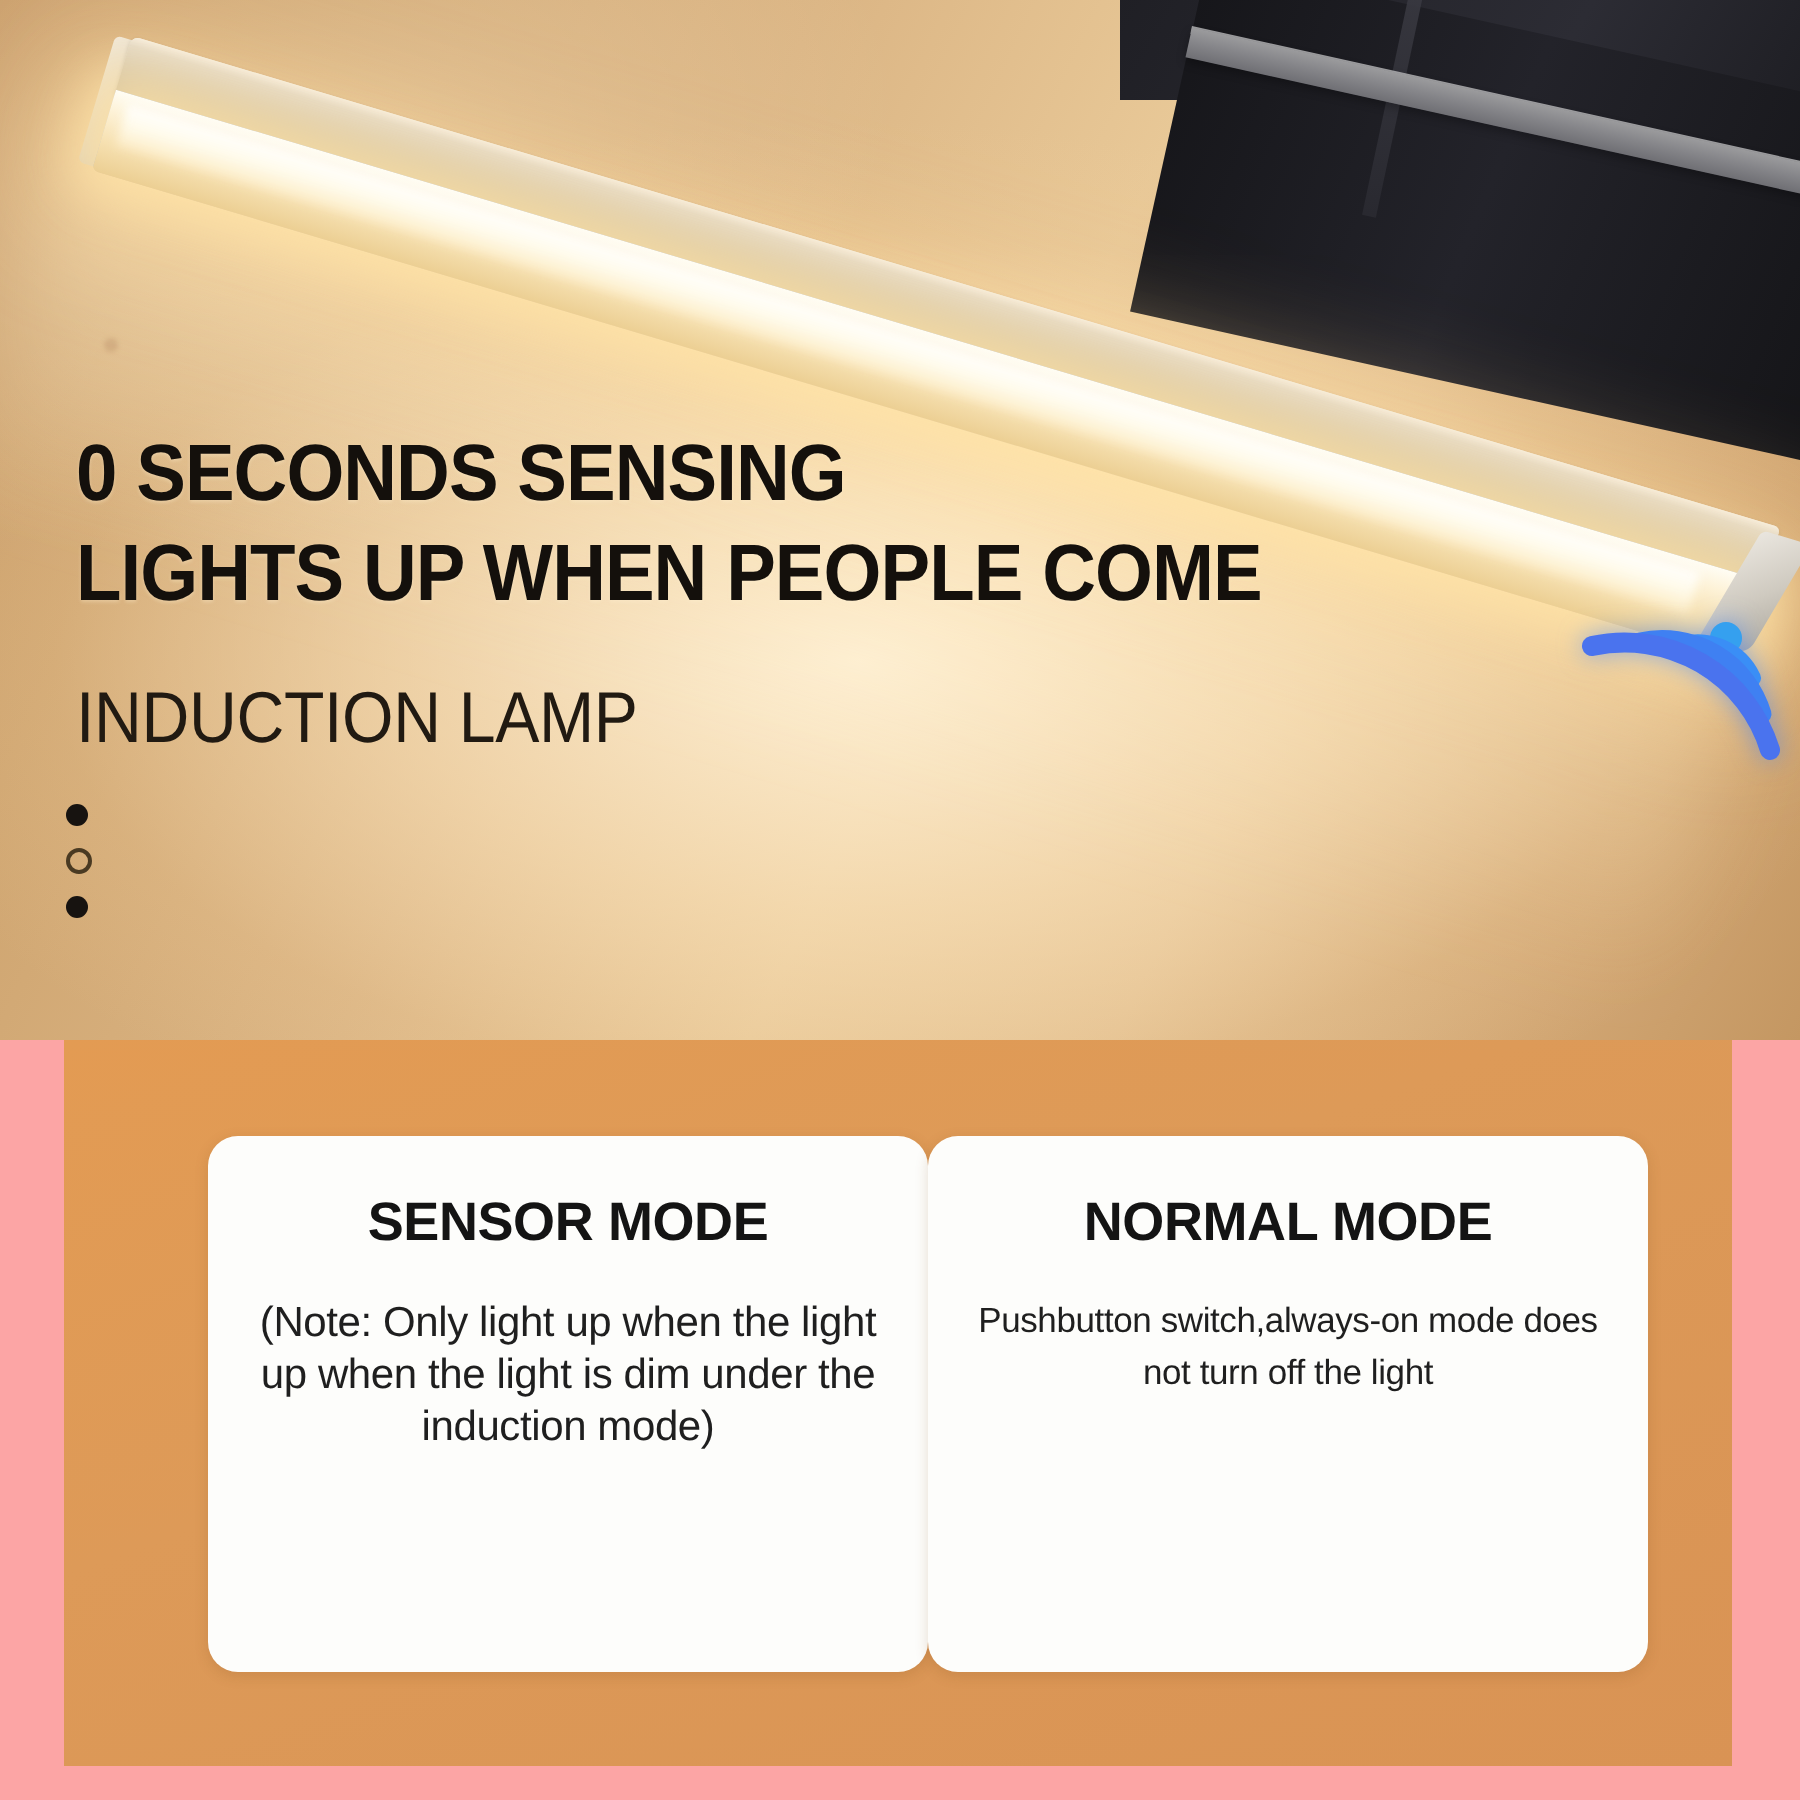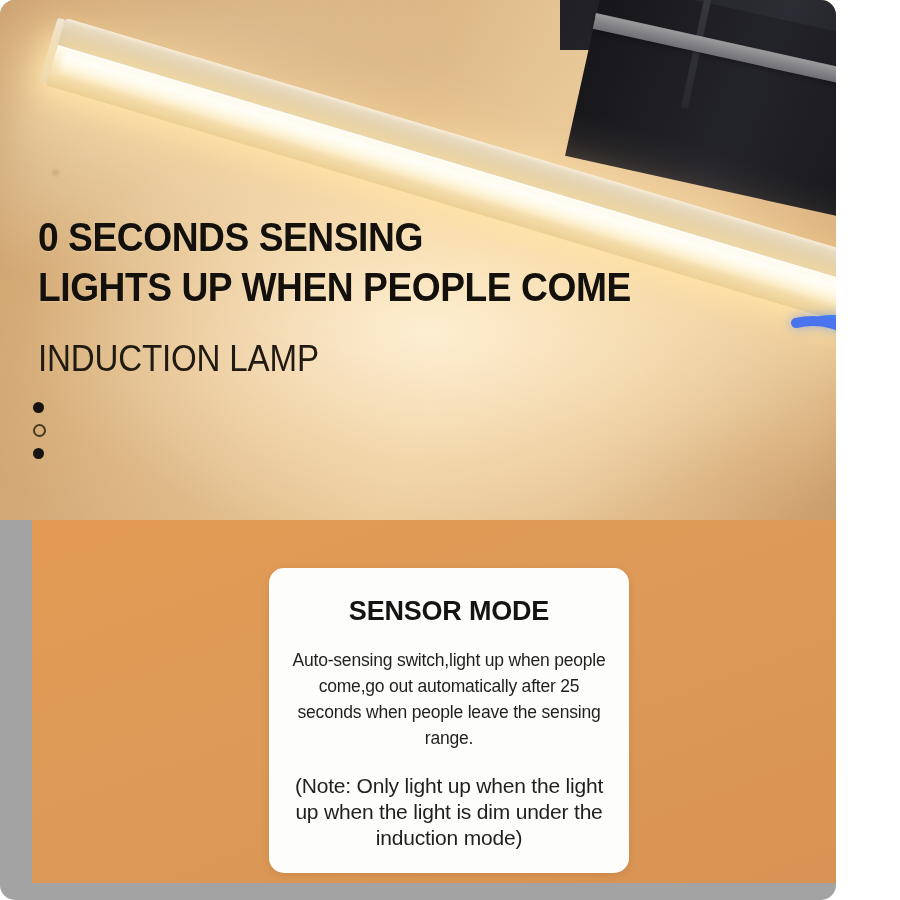--- a/index.html
+++ b/index.html
@@ -2,26 +2,25 @@
 <html><head>
 <meta charset="utf-8">
 <style>
   html, body {
     margin: 0;
     padding: 0;
     background: #ffffff;
   }
   .page {
     position: relative;
-    width: 836px;
+    width: 900px;
     height: 900px;
     overflow: hidden;
-    background: #a3a3a3;
+    background: #fca5a5;
     font-family: "Liberation Sans", sans-serif;
-    border-radius: 15px;
   }
 
   
   .photo {
     position: absolute;
     left: 0; top: 0;
     width: 900px;
     height: 520px;
     overflow: hidden;
     background:
@@ -230,21 +229,21 @@
   }
 
   
   .panel {
     position: absolute;
     left: 32px; top: 520px;
     width: 834px; height: 363px;
     background: linear-gradient(160deg, #e39b53 0%, #dd9a58 40%, #d99354 100%);
     display: flex;
     align-items: flex-start;
-    justify-content: center;
+    justify-content: flex-end;
     padding: 48px 42px;
     box-sizing: border-box;
   }
   .card {
     width: 360px;
     min-height: 268px;
     background: #fdfdfb;
     border-radius: 15px;
     box-sizing: border-box;
     padding: 28px 22px 22px;
@@ -317,19 +316,22 @@
       <div class="dot filled"></div>
       <div class="dot hollow"></div>
       <div class="dot filled"></div>
     </div>
   </div>
 
   <div class="panel">
 
     <div class="card">
       <div class="card-title">SENSOR MODE</div>
-      <div class="card-body">Auto-sensing switch,light up when people come,go out automatically after 25 seconds when people leave the sensing range.</div>
       <div class="card-note">(Note: Only light up when the light up when the light is dim under the induction mode)</div>
     </div>
 
+    <div class="card">
+      <div class="card-title">NORMAL MODE</div>
+      <div class="card-body">Pushbutton switch,always-on mode does not turn off the light</div>
+    </div>
 
   </div>
 </div>
 
 </body></html>

